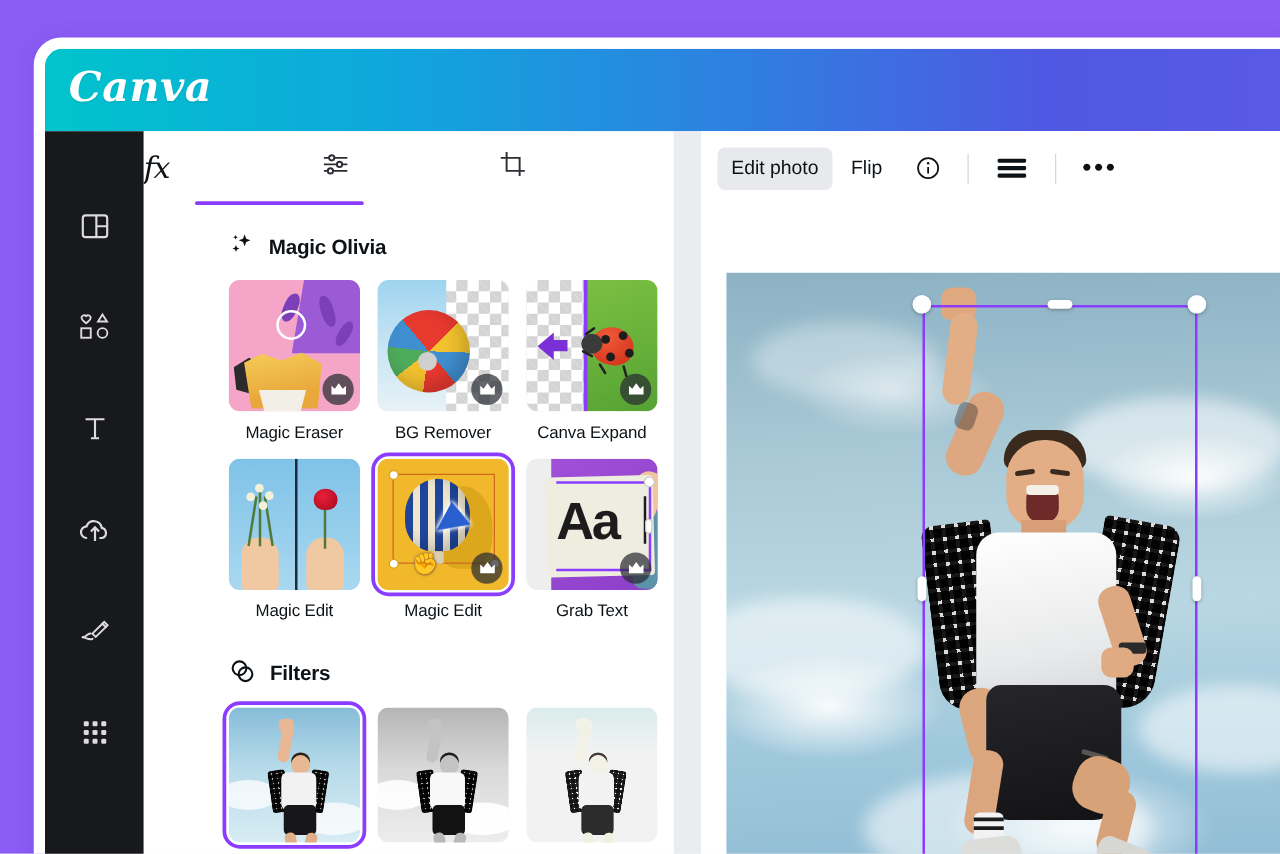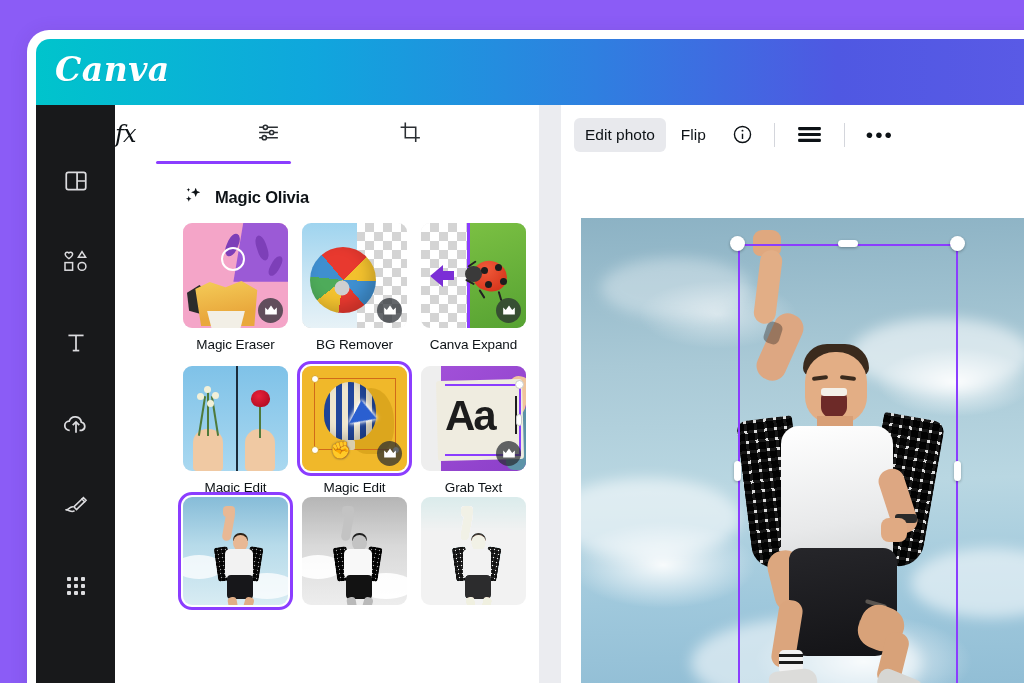--- a/index.html
+++ b/index.html
@@ -851,20 +851,29 @@
               <div class="crown">
                 <svg width="14" height="13" viewBox="0 0 24 22" fill="#fff">
                     <path d="M2 6l4.5 4L12 2.5 17.5 10 22 6v12H2z"></path>
                   </svg>
               </div>
             </div>
             <div class="tile-label">Grab Text</div>
           </div>
         </div>
 
+        <div class="section-head" style="margin-top:30px;">
+          <span>
+            <svg width="22" height="22" viewBox="0 0 24 24" fill="none" stroke="#0d1216" stroke-width="1.8">
+              <circle cx="9.4" cy="9.4" r="6"></circle>
+              <circle cx="14.6" cy="14.6" r="6"></circle>
+            </svg>
+          </span>
+          <span class="section-title">Filters</span>
+        </div>
 
         <div class="filters-row">
           <div class="filter-thumb selected">
             <div class="ft-sky"></div>
             <div class="ft-cloud" style="left:-8px;top:58px;width:48px;height:24px;"></div>
             <div class="ft-cloud" style="left:56px;top:76px;width:56px;height:26px;"></div>
             <div class="ft-man">
               <div class="ft-fist"></div>
                 <div class="ft-arm"></div>
               <div class="ft-plaid-l"></div>

